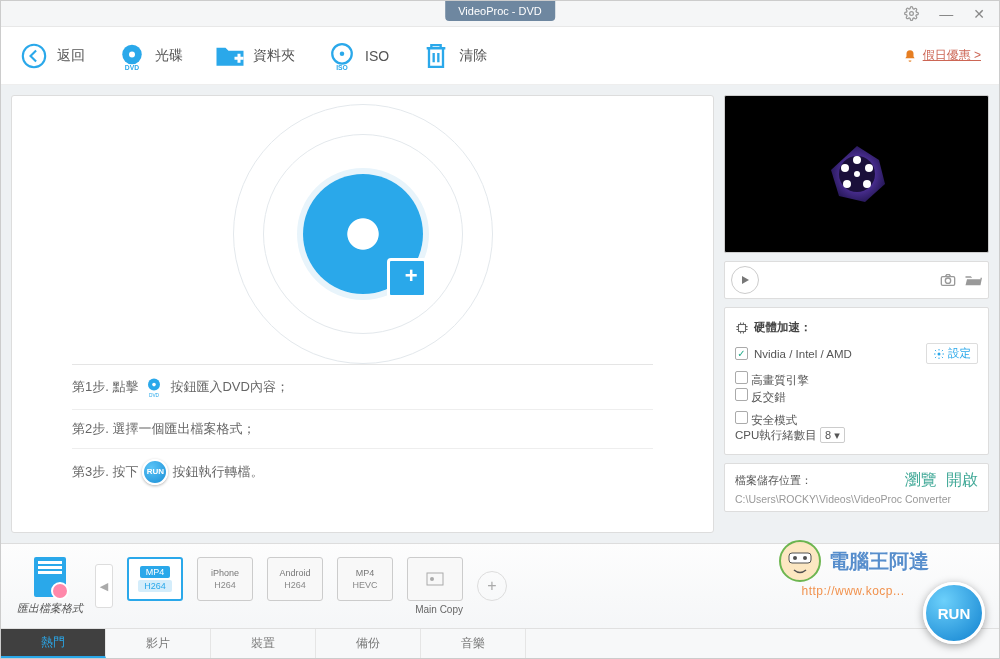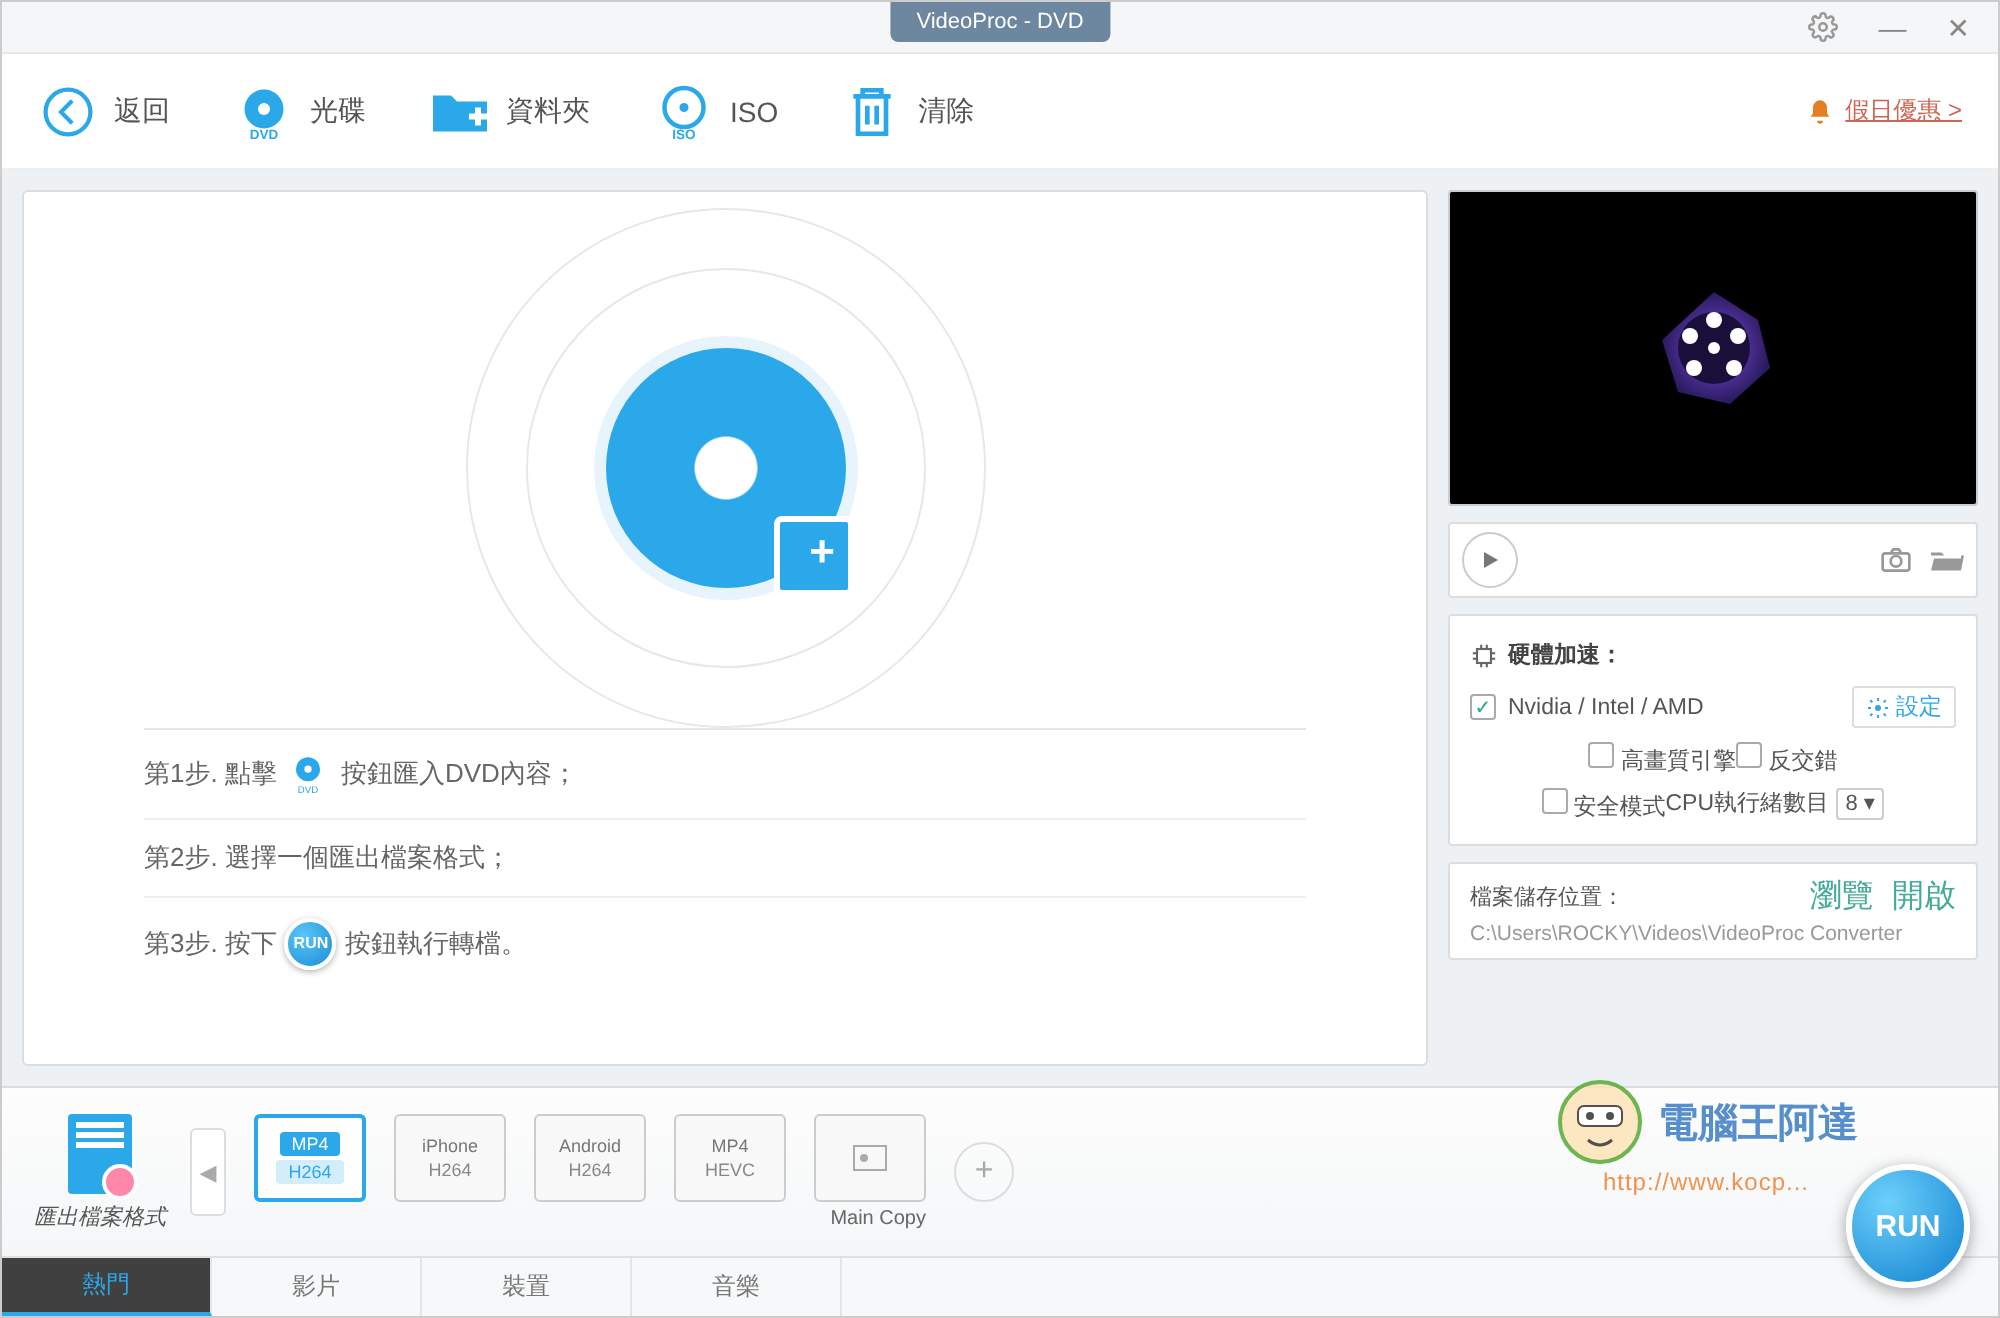--- a/index.html
+++ b/index.html
@@ -39,21 +39,21 @@
 .play-btn { width: 28px; height: 28px; border: 1px solid #ccc; border-radius: 50%; display: flex; align-items: center; justify-content: center; cursor: pointer; }
 .preview-ctl .sp { flex: 1; }
 .preview-ctl .ic { color: #999; cursor: pointer; font-size: 15px; }
 
 .opts { background: #fff; border: 1px solid #ddd; border-radius: 2px; padding: 8px 10px; font-size: 11.5px; color: #555; }
 .opts-row { display: flex; align-items: center; gap: 6px; padding: 4px 0; }
 .opts-hdr { font-weight: bold; color: #444; display: flex; align-items: center; gap: 5px; text-align: right; }
 .chk { width: 13px; height: 13px; border: 1px solid #aaa; border-radius: 2px; display: inline-flex; align-items: center; justify-content: center; font-size: 10px; color: #2a8; }
 .gear-btn { color: #2aa8ea; cursor: pointer; display: flex; align-items: center; gap: 3px; margin-left: auto; border: 1px solid #ddd; padding: 2px 6px; border-radius: 2px; }
 .sel { border: 1px solid #ccc; padding: 1px 4px; border-radius: 2px; font-size: 11px; }
-.opts .sub { display: flex; justify-content: center; padding: 3px 0; }
+.opts .sub { display: flex; justify-content: flex-end; padding: 3px 0; flex-direction: column; }
 
 .save-row { background: #fff; border: 1px solid #ddd; border-radius: 2px; padding: 6px 10px; font-size: 11px; color: #555; }
 .save-row .hdr { display: flex; justify-content: space-between; align-items: center; }
 .save-row .lk { color: #4a9; cursor: pointer; font-size: 16px; }
 .save-row .path { color: #999; font-size: 10.5px; margin-top: 2px; word-break: break-all; }
 
 .bottom { height: 115px; background: linear-gradient(#fdfdfd, #f2f4f6); border-top: 1px solid #ddd; display: flex; flex-direction: column; position: relative; }
 .format-row { flex: 1; display: flex; align-items: center; padding: 6px 12px; gap: 8px; }
 .fmt-lbl { display: flex; flex-direction: column; align-items: center; gap: 4px; color: #555; font-size: 11px; width: 74px; font-style: italic; }
 .fmt-doc { width: 32px; height: 40px; background: #2aa8ea; border-radius: 2px; position: relative; }
@@ -318,20 +318,21 @@
             </div>
             <div class="preset-name">Main Copy</div>
           </div>
         </div>
       <div class="preset-add">+</div>
     </div>
     <div class="tabs" id="tabs-row">
         <div class="tab active">熱門</div>
         <div class="tab">影片</div>
         <div class="tab">裝置</div>
+        <div class="tab">備份</div>
         <div class="tab">音樂</div>
       </div>
 
     <div class="run-btn">RUN</div>
 
     <div class="watermark">
       <div style="display:flex;align-items:center;gap:6px;justify-content:center">
         <span>
           <svg width="46" height="46" viewBox="0 0 46 46">
               <circle cx="23" cy="23" r="20" fill="#fde4b8" stroke="#5a3" stroke-width="2"></circle>

